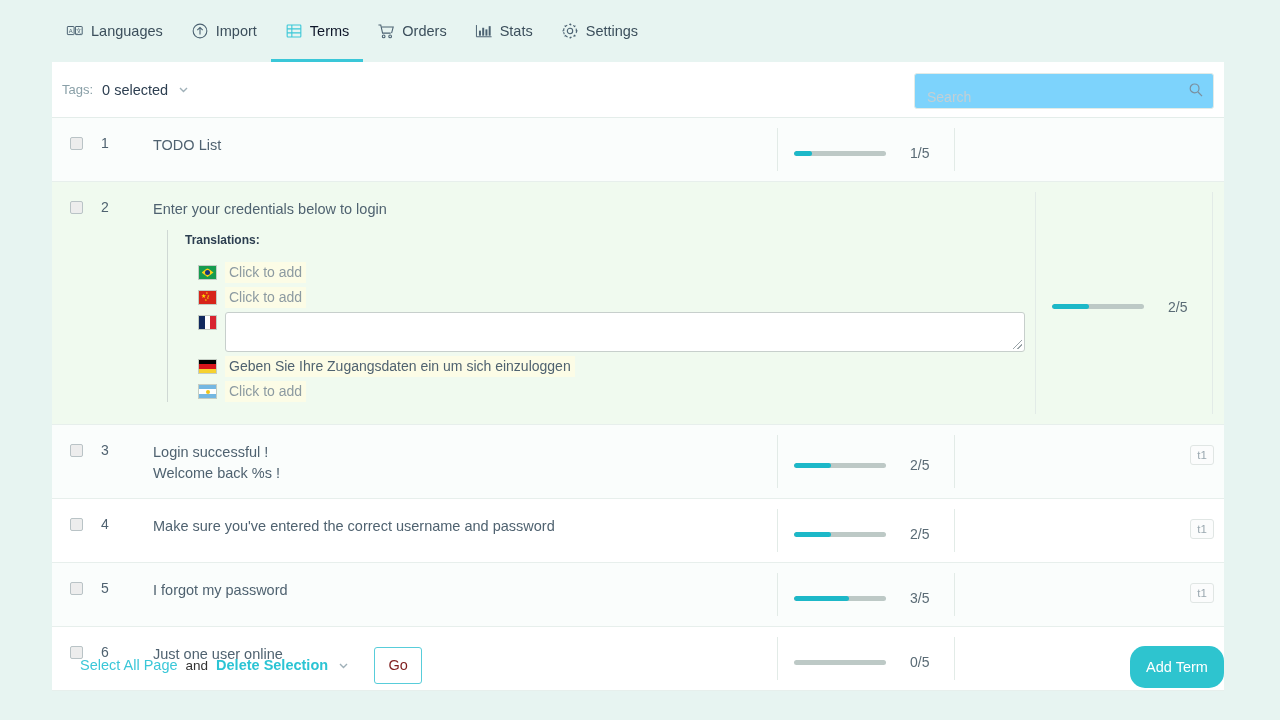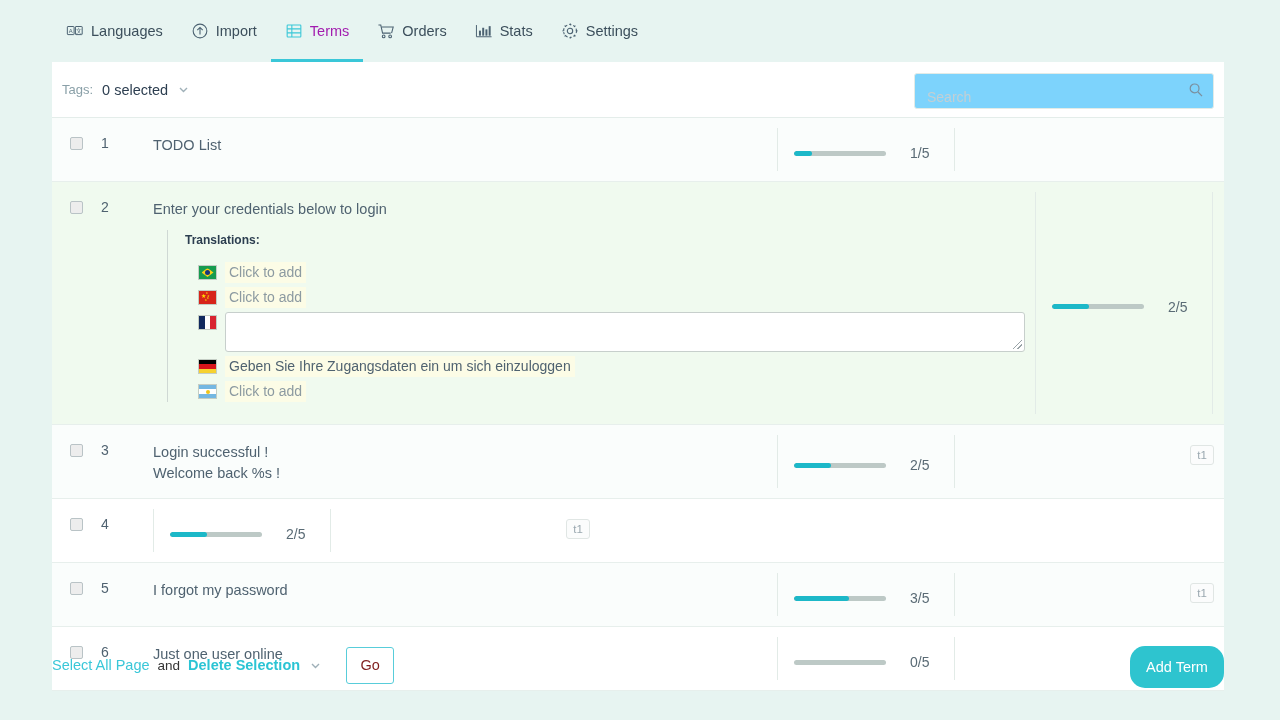--- a/index.html
+++ b/index.html
@@ -15,21 +15,21 @@
   .nav {
     position: absolute; left: 52px; top: 0; width: 1172px; height: 62px;
     display: flex; align-items: center; gap: 0px;
   }
   .nav-item {
     display: flex; align-items: center; gap: 7px;
     height: 62px; padding: 0 14px;
     font-size: 14.5px; color: #3c4f5c; cursor: pointer;
     position: relative;
   }
-  .nav-item.active { color: #a21caf; text-align: center; }
+  .nav-item.active { color: #0f172a; text-align: center; }
   .nav-item.active:after {
     content: ""; position: absolute; left: 0; right: 0; bottom: 0;
     height: 3px; background: #3ac7d8;
   }
   .nav-ico { width: 18px; height: 18px; display: block; color: #4c6272; flex: 0 0 18px; }
   .nav-item.active .nav-ico { color: #3ac7d8; }
   .nav-ico svg { display: block; width: 18px; height: 18px; }
 
   
   .card {
@@ -120,21 +120,21 @@
     background:
       linear-gradient(135deg, transparent 45%, #9aa4a8 45%, #9aa4a8 55%, transparent 55%),
       linear-gradient(135deg, transparent 70%, #9aa4a8 70%, #9aa4a8 80%, transparent 80%);
   }
 
   
   .bottom {
     position: absolute; left: 52px; top: 630px; width: 1172px; height: 70px;
     display: flex; align-items: center;
   }
-  .lnk { font-size: 14.5px; color: #3ac7d8; cursor: pointer; }
+  .lnk { font-size: 14.5px; color: #3ac7d8; cursor: pointer; padding-left: 28px; }
   .and { font-size: 13.5px; color: #333; margin: 0 8px; }
   .sel { font-size: 14.5px; color: #2bc4d4; font-weight: bold; cursor: pointer; }
   .gobtn {
     margin-left: 24px; width: 48px; height: 37px; border: 1px solid #58cdda;
     border-radius: 3px; background: transparent; color: #7f1d1d; font-size: 14.5px;
     display: flex; align-items: center; justify-content: center; cursor: pointer;
     font-family: "Liberation Sans", sans-serif;
   }
   .addbtn {
     position: absolute; right: 0; top: 16px; width: 94px; height: 42px;
@@ -323,20 +323,23 @@
         </div>
         <div class="c-act">
           <div class="tagpill">t1</div>
         </div>
       </div>
       <div class="row alt">
         <div class="c-check">
           <span class="cb"></span>
         </div>
         <div class="c-num">4</div>
+        <div class="c-term">
+          <div style="white-space:pre-line">Make sure you've entered the correct username and password</div>
+        </div>
         <div class="c-prog">
           <span class="bar">
             <i style="width:40%"></i>
           </span>
           <span class="prog-txt">2/5</span>
         </div>
         <div class="c-act">
           <div class="tagpill">t1</div>
         </div>
       </div>

